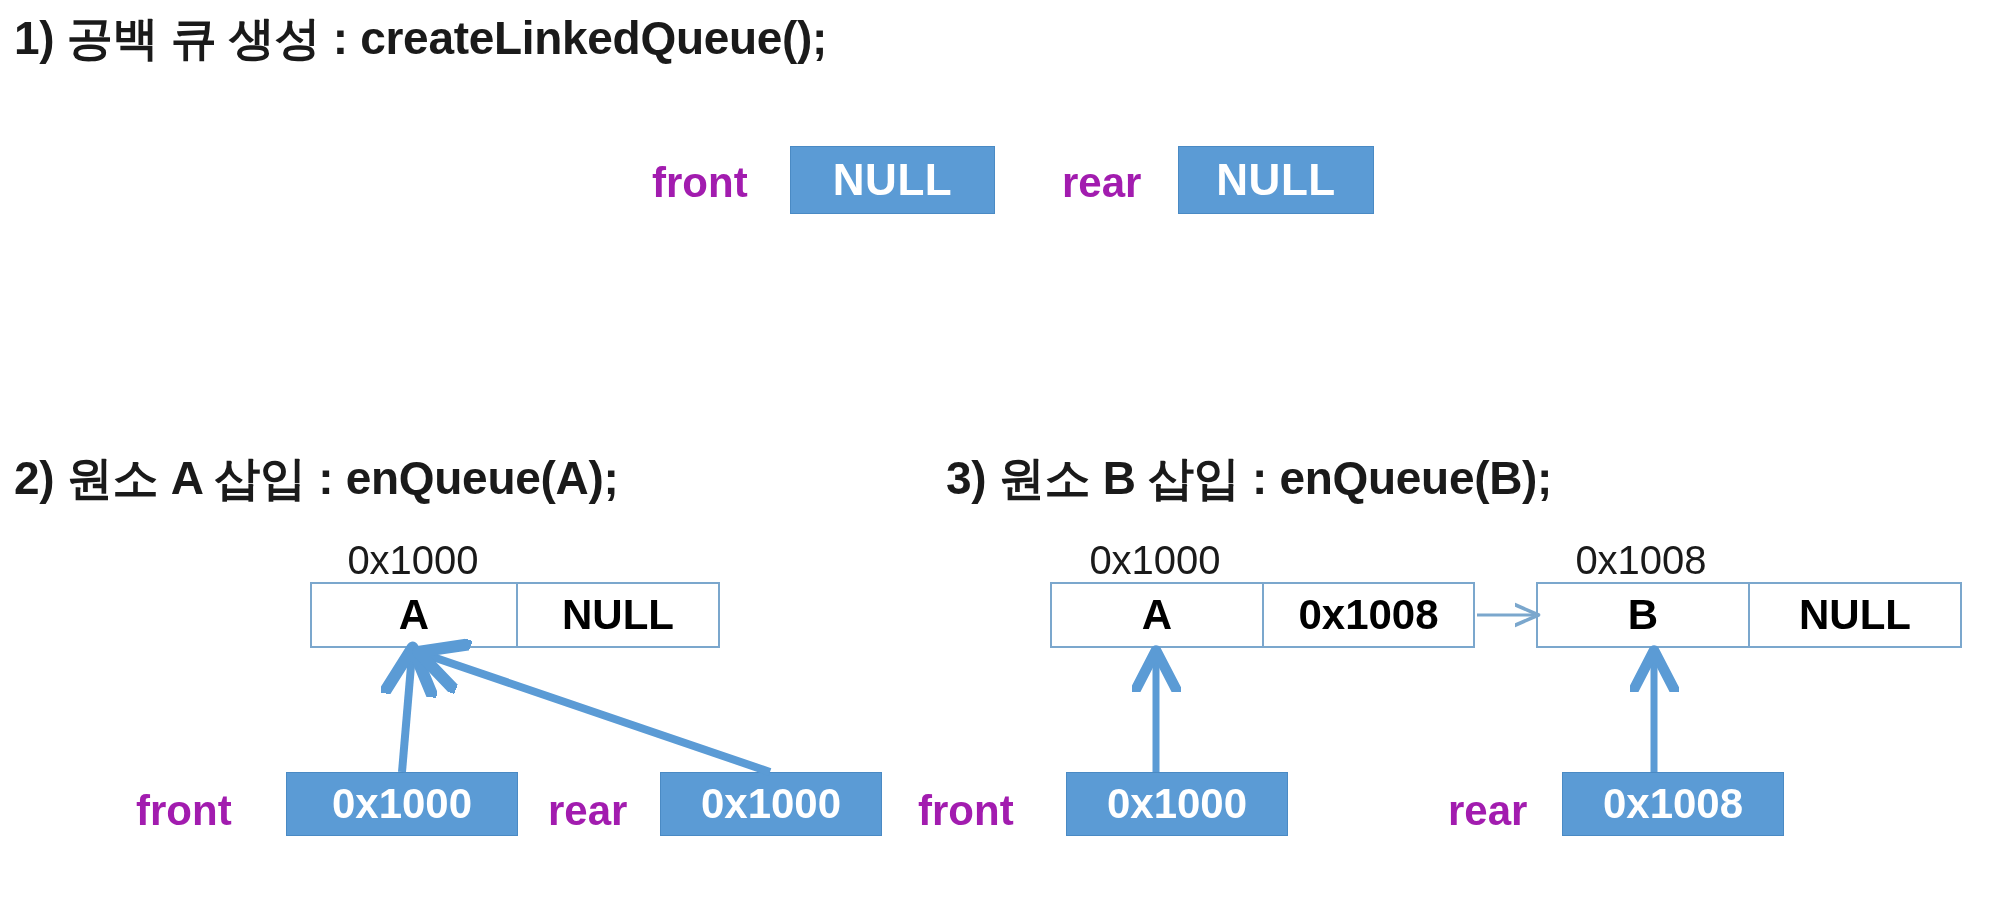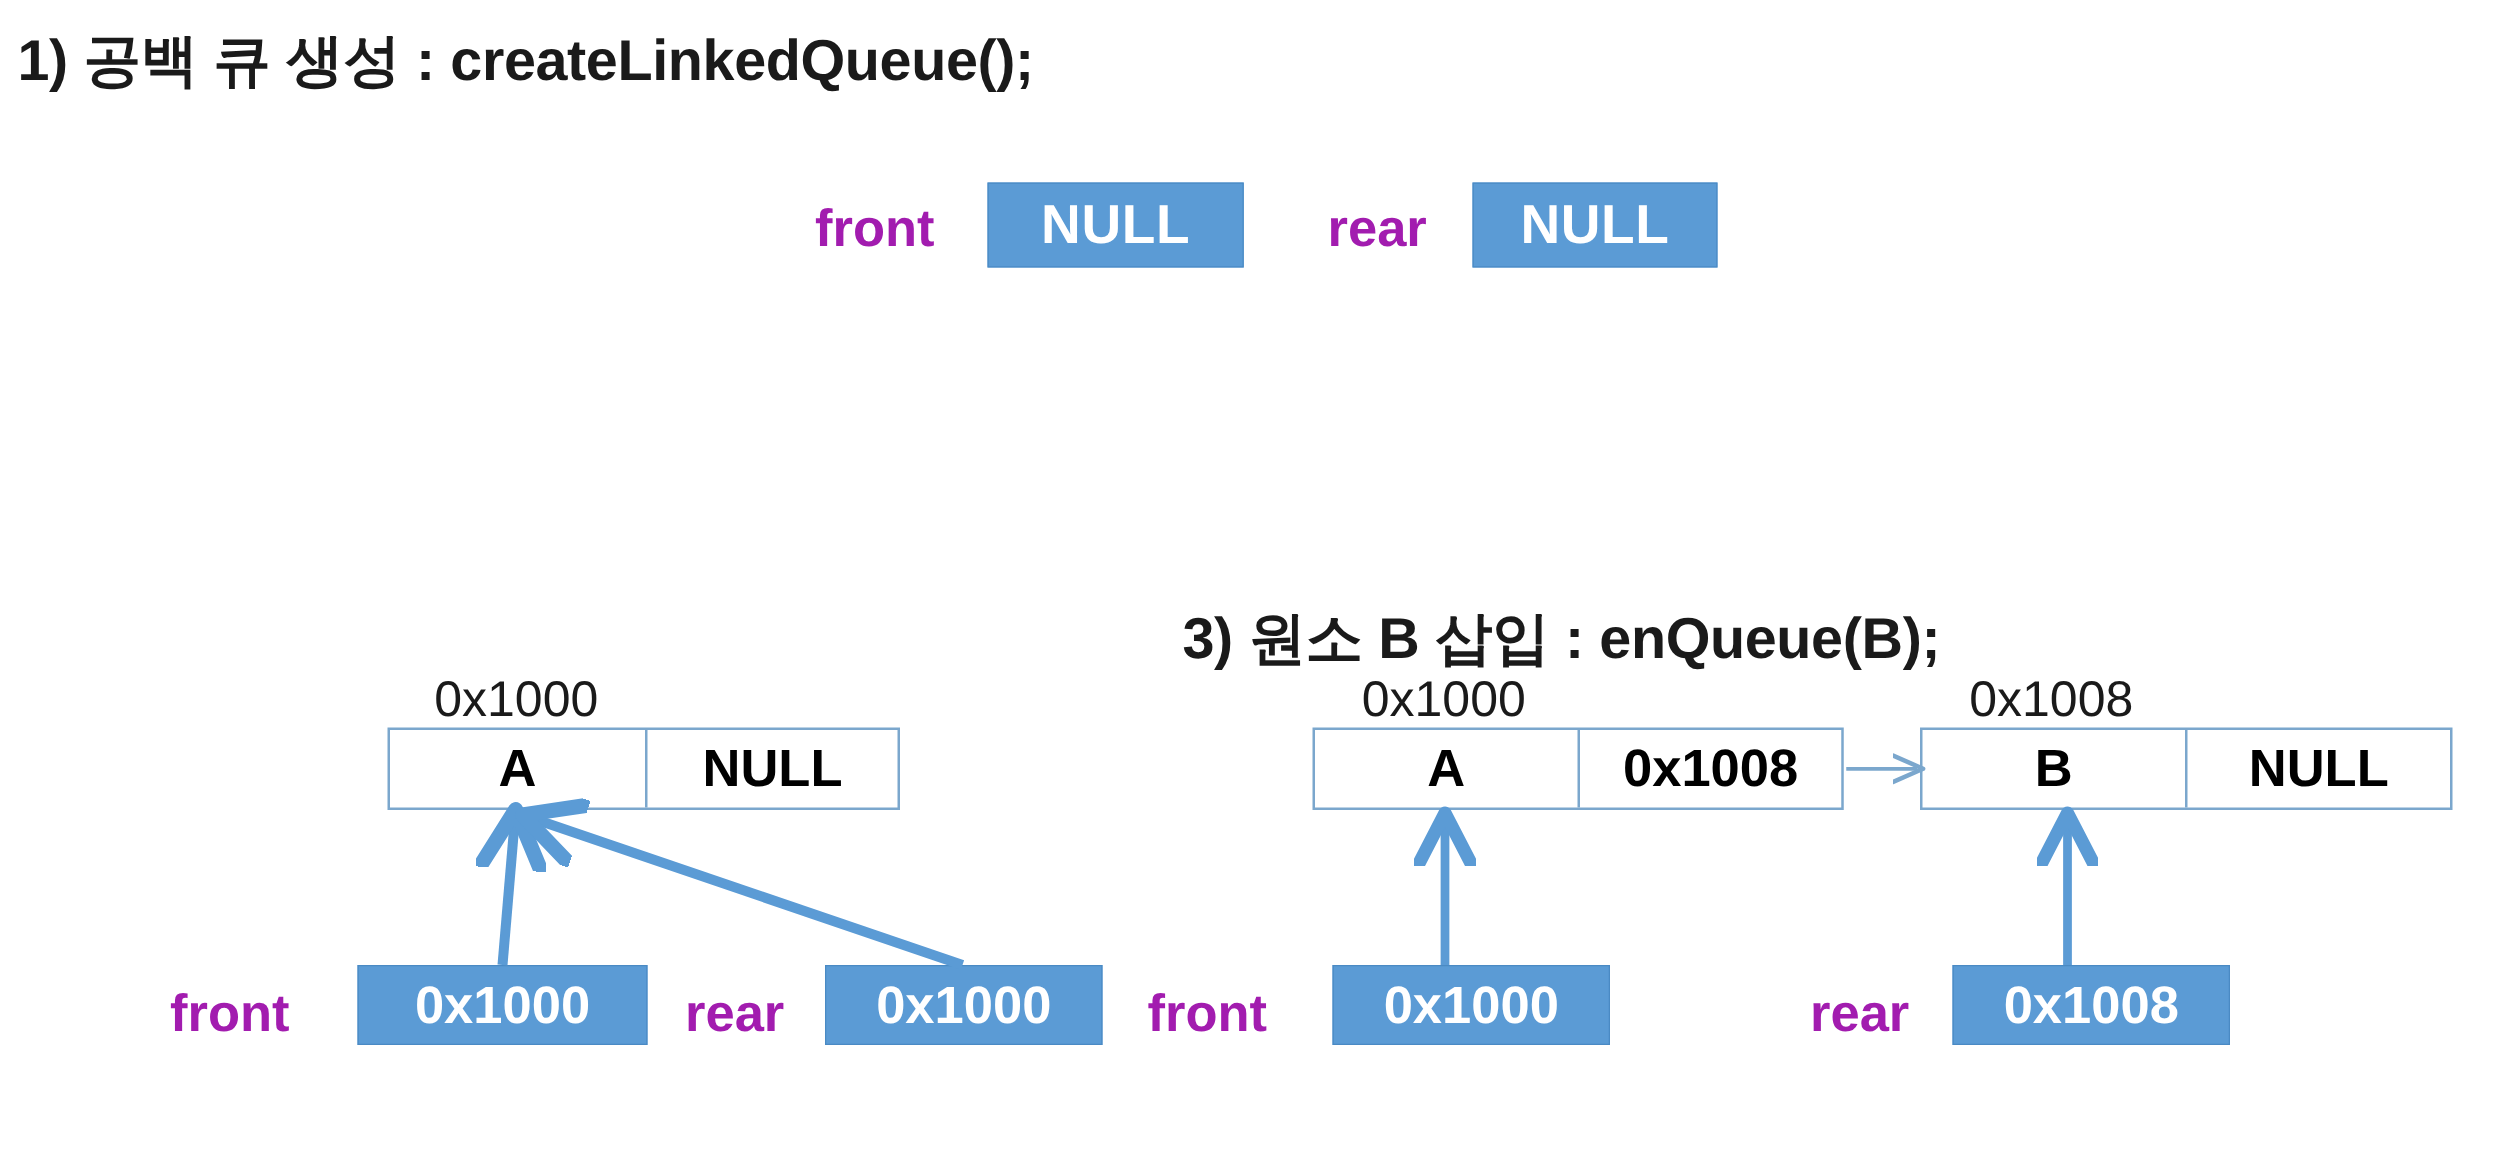--- a/index.html
+++ b/index.html
@@ -25,23 +25,23 @@
 
   
   .heading {
     position: absolute;
     font-size: 46px;
     font-weight: bold;
     color: #1a1a1a;
     white-space: nowrap;
     letter-spacing: -0.3px;
   }
-  #heading-1 { left: 14px;  top: 18px; }
+  #heading-1 { left: 14px;  top: 8px; }
   #heading-2 { left: 14px;  top: 448px; }
-  #heading-3 { left: 946px; top: 448px; margin-top: 32px; }
+  #heading-3 { left: 946px; top: 448px; }
 
   
   .ptr-label {
     position: absolute;
     font-size: 42px;
     font-weight: bold;
     color: #a21caf;
     white-space: nowrap;
     line-height: 1;
   }
@@ -120,20 +120,21 @@
   <div class="blue-box null-box" style="left:790px; top:146px; width:205px; height:68px;">
     <span>NULL</span>
   </div>
 
   <div class="ptr-label" style="left:1062px; top:162px;">rear</div>
 
   <div class="blue-box null-box" style="left:1178px; top:146px; width:196px; height:68px;">
     <span>NULL</span>
   </div>
 
+  <div class="heading" id="heading-2">2) 원소 A 삽입 : enQueue(A);</div>
 
   <div class="addr-caption" style="left:310px; top:538px; width:206px;">0x1000</div>
 
   <div class="node" style="left:310px; top:582px; width:410px; height:66px;">
     <div class="cell" style="width:204px;">A</div>
     <div class="cell divider" style="width:202px;">NULL</div>
   </div>
 
   <div class="ptr-label" style="left:136px; top:790px;">front</div>
 

